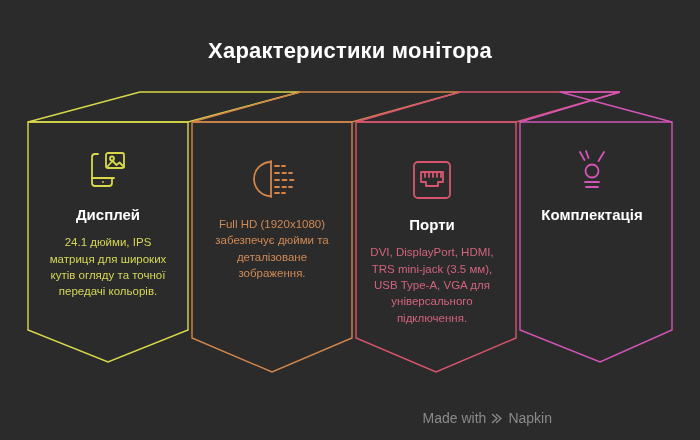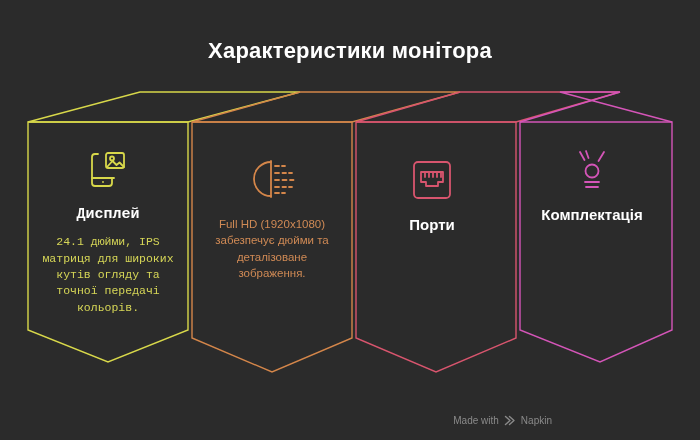--- a/index.html
+++ b/index.html
@@ -76,34 +76,34 @@
   }
 
   .panel-body {
     font-size: 11.5px;
     line-height: 1.42;
     width: 132px;
     margin: 0 auto;
   }
 
   
-  #panel-0 { left: 28px;  top: 142px; font-family: Liberation Mono, monospace; }
+  #panel-0 { left: 28px;  top: 142px; }
   #panel-1 { left: 192px; top: 152px; }
   #panel-2 { left: 352px; top: 152px; }
   #panel-3 { left: 512px; top: 142px; text-align: center; }
 
   .footer {
     position: absolute;
     right: 20px;
     bottom: 14px;
     display: flex;
     align-items: center;
     gap: 5px;
     color: #8a8a8a;
-    font-size: 10px;
+    font-size: 14px;
   }
 
   .footer-logo {
     display: inline-flex;
     align-items: center;
   }
 </style>
 </head>
 <body style="background: rgb(43, 43, 43);">
 
@@ -168,20 +168,21 @@
 
     <div class="panel" id="panel-2">
       <div class="panel-icon">
         <svg width="48" height="48" viewBox="0 0 48 48" fill="none" stroke-width="1.8" stroke-linecap="round" stroke-linejoin="round" class="icon-stroke" stroke="#d8556e" style="color: rgb(216, 85, 110);">
           <rect x="6" y="6" width="36" height="36" rx="4"></rect>
           <path d="M13 16 h22 v10 l-5 0 v4 h-12 v-4 l-5 0 Z"></path>
           <path d="M17 16 v5 M21 16 v5 M25 16 v5 M29 16 v5 M33 16 v5"></path>
         </svg>
       </div>
       <div class="panel-title">Порти</div>
+      <div class="panel-body" style="color: rgb(210, 100, 126);">DVI, DisplayPort, HDMI, TRS mini-jack (3.5 мм), USB Type-A, VGA для універсального підключення.</div>
     </div>
 
     <div class="panel" id="panel-3">
       <div class="panel-icon">
         <svg width="50" height="48" viewBox="0 0 50 48" fill="none" stroke-width="1.8" stroke-linecap="round" stroke-linejoin="round" class="icon-stroke" stroke="#d455b8" style="color: rgb(212, 85, 184);">
           <circle cx="25" cy="25" r="6.5"></circle>
           <path d="M18 36 h14"></path>
           <path d="M19 41 h12"></path>
           <path d="M13 6 L17.5 14"></path>
           <path d="M19 5 L21.5 12"></path>

